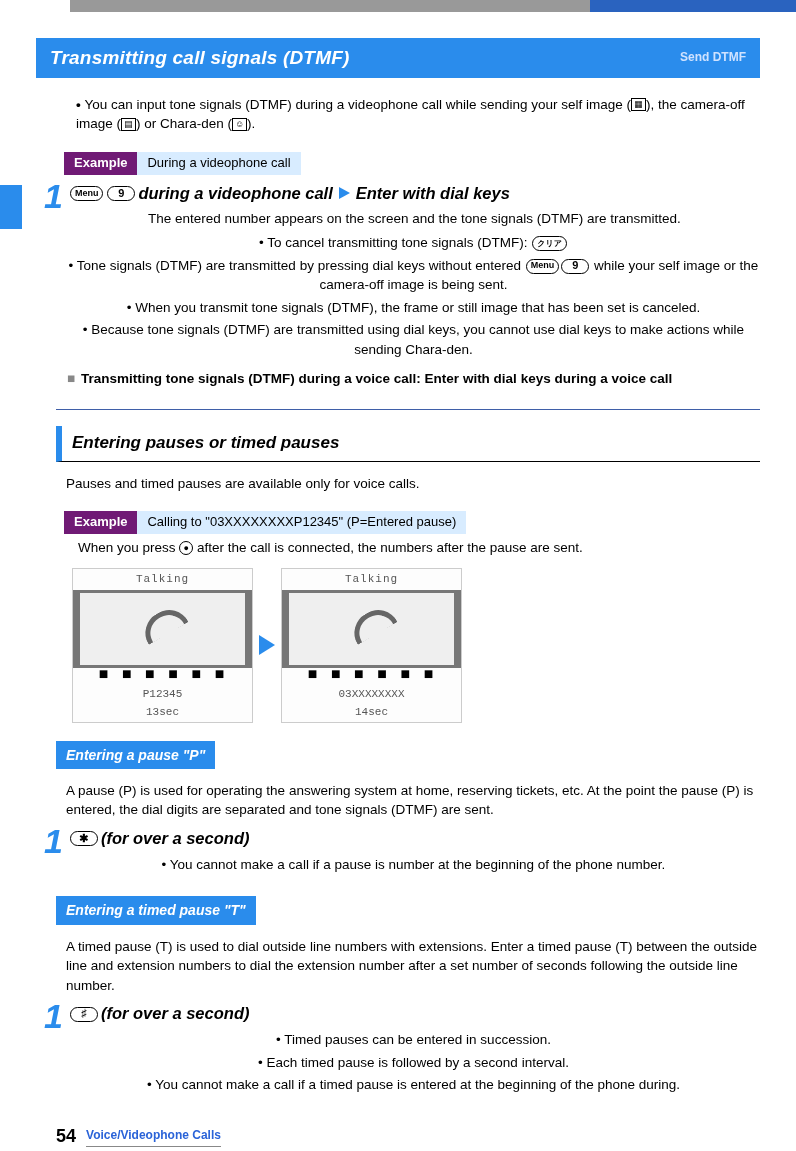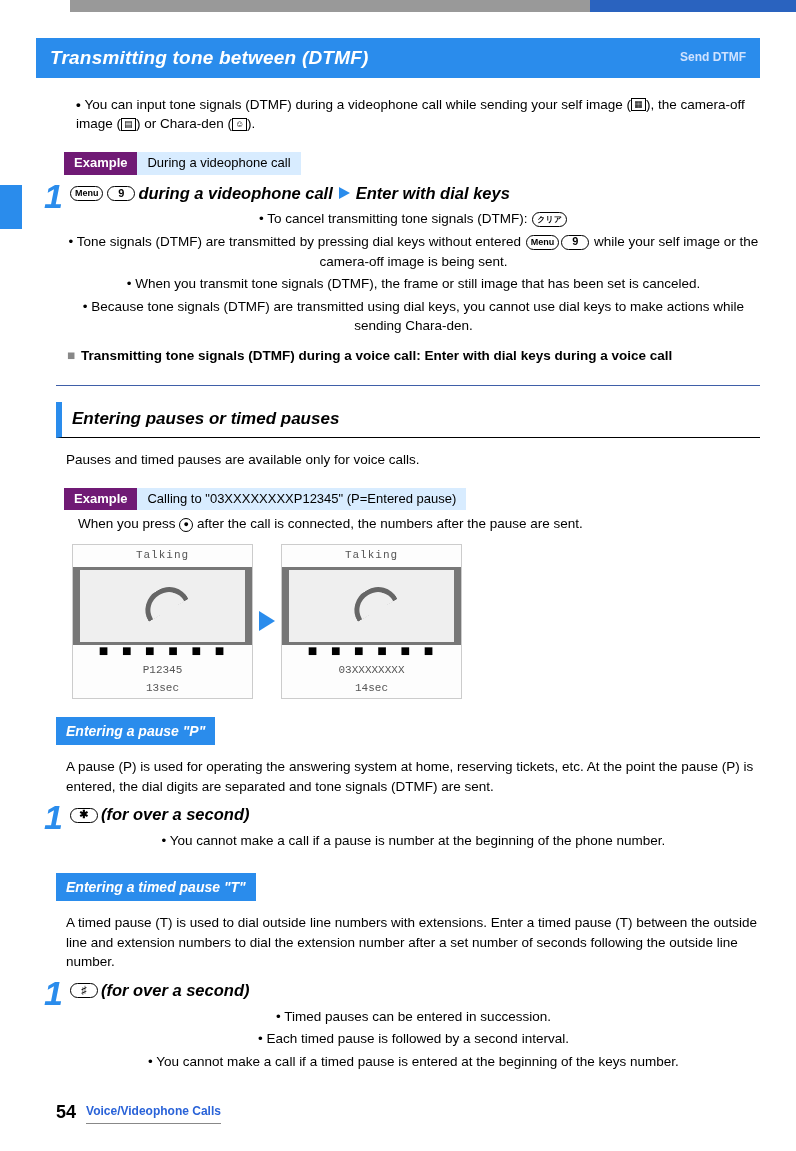--- a/index.html
+++ b/index.html
@@ -197,21 +197,21 @@
   .footer-label { color: #2a63d8; font-weight: bold; font-size: 12px; border-bottom: 1px solid #888; padding: 2px 0; flex: 0 0 auto; }
   .bold-it { font-weight: bold; font-style: italic; }
 </style>
 </head>
 <body>
 
 <div class="topbar"></div>
 
 <div class="page">
   <div class="header">
-    <span class="header-title">Transmitting tone between (DTMF)</span>
+    <span class="header-title">Transmitting call signals (DTMF)</span>
     <span class="header-label">Send DTMF</span>
   </div>
 
   <div class="tab-marker"></div>
 
   <div class="content">
     <ul class="bullets">
       <li>
         <span>You can input tone signals (DTMF) during a videophone call while sending your self image (</span><span class="icon-box">▦</span><span>), the camera-off image (</span><span class="icon-box">▤</span><span>) or Chara-den (</span><span class="icon-box">☺</span><span>).</span>
       </li>
@@ -225,20 +225,21 @@
     <div class="step">
       <div class="step-num">1</div>
       <div class="step-body">
         <div class="step-title">
           <span class="key">Menu</span>
             <span class="key wide">9</span>
           <span class="bold-it"> during a videophone call </span>
           <span class="arrow-right"></span>
           <span class="bold-it"> Enter with dial keys</span>
         </div>
+        <div class="para">The entered number appears on the screen and the tone signals (DTMF) are transmitted.</div>
         <ul class="sub-bullets">
           <li><span>To cancel transmitting tone signals (DTMF): </span><span class="key clear">クリア</span></li>
           <li><span>Tone signals (DTMF) are transmitted by pressing dial keys without entered </span><span class="key">Menu</span><span class="key wide">9</span><span> while your self image or the camera-off image is being sent.</span></li>
           <li>When you transmit tone signals (DTMF), the frame or still image that has been set is canceled.</li>
           <li>Because tone signals (DTMF) are transmitted using dial keys, you cannot use dial keys to make actions while sending Chara-den.</li>
         </ul>
         <div class="sq-note">
             <span>Transmitting tone signals (DTMF) during a voice call: Enter with dial keys during a voice call</span>
           </div>
       </div>
@@ -302,21 +303,21 @@
     <div class="step">
       <div class="step-num">1</div>
       <div class="step-body">
         <div class="step-title">
           <span class="key wide">♯</span>
           <span class="bold-it"> (for over a second)</span>
         </div>
         <ul class="sub-bullets">
           <li>Timed pauses can be entered in succession.</li>
           <li>Each timed pause is followed by a second interval.</li>
-          <li>You cannot make a call if a timed pause is entered at the beginning of the keys number.</li>
+          <li>You cannot make a call if a timed pause is entered at the beginning of the phone during.</li>
         </ul>
       </div>
     </div>
 
     <div class="footer">
       <span class="page-num">54</span>
       <span class="footer-label">Voice/Videophone Calls</span>
     </div>
   </div>
 </div>

